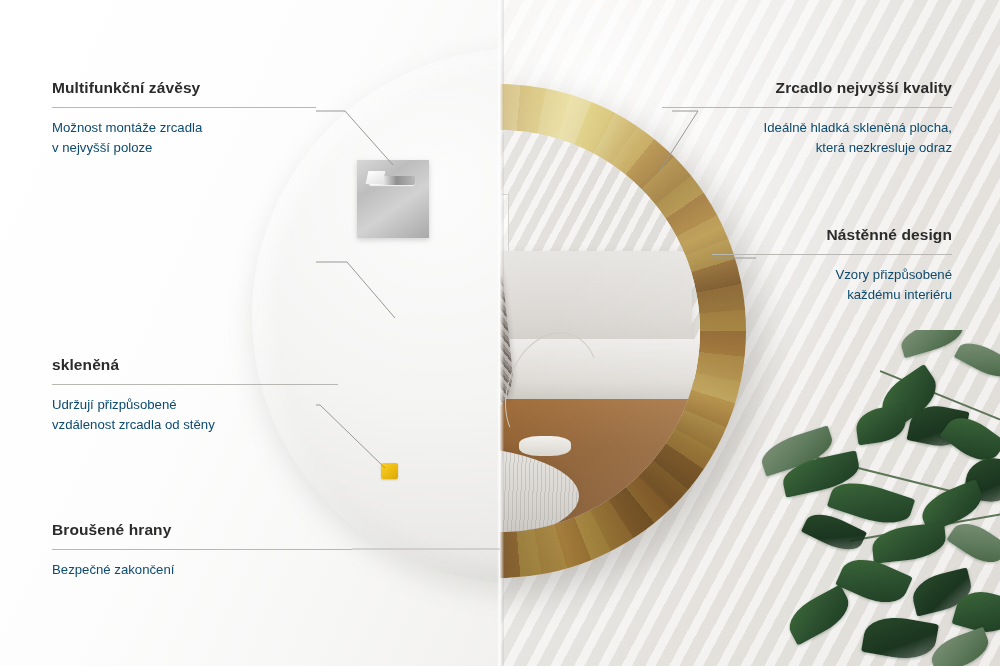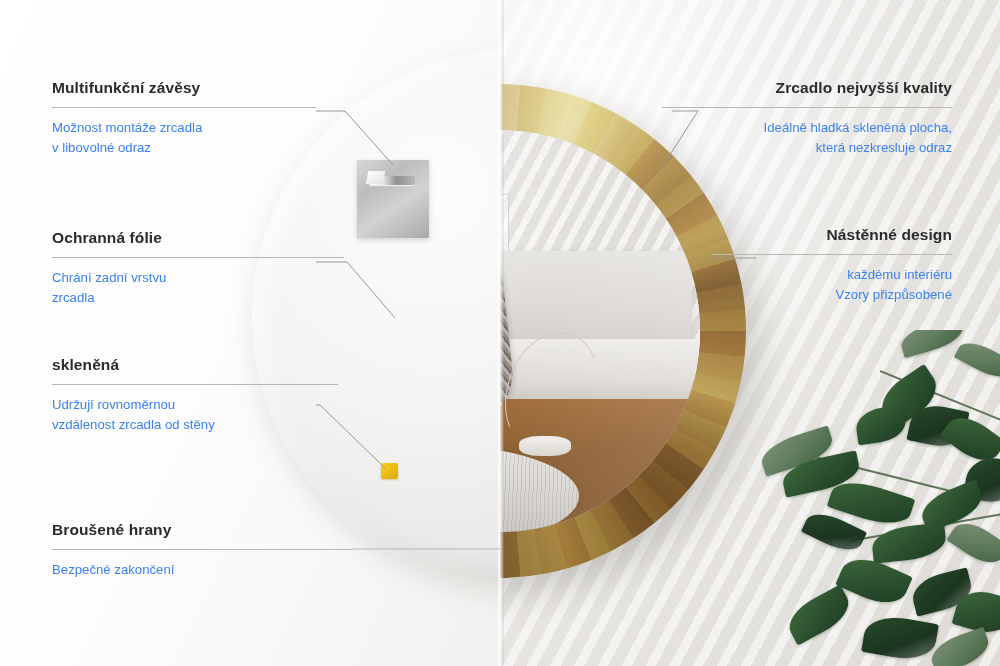--- a/index.html
+++ b/index.html
@@ -116,21 +116,21 @@
   .leaf.dark{background:linear-gradient(150deg,#2a4c2b 0%,#1b3520 60%,#12251589 100%);}
   .stem{position:absolute;background:#5d7457;height:2px;transform-origin:left center;border-radius:2px;}
 
   
   .leaders{position:absolute;left:0;top:0;width:1000px;height:666px;pointer-events:none;}
 
   
   .callout{position:absolute;}
   .callout .title{font-size:15.5px;font-weight:bold;color:#2b2b2b;letter-spacing:.1px;line-height:1.32;}
   .callout .rule{height:1px;background:#b9b7b4;margin:9px 0 10px 0;}
-  .callout .desc{font-size:13.2px;color:#3b82f6;line-height:1.45;font-weight:400;}
+  .callout .desc{font-size:13.2px;color:#0c4a6e;line-height:1.45;font-weight:400;}
   .callout.right{text-align:right;}
 
   #c1{left:52px;top:78px;width:280px;}
   #c1 .rule{width:264px;}
   #c2{left:52px;top:228px;width:280px;}
   #c2 .rule{width:292px;}
   #c3{left:52px;top:355px;width:290px;}
   #c3 .rule{width:286px;}
   #c4{left:52px;top:520px;width:300px;}
   #c4 .rule{width:300px;}
@@ -229,40 +229,32 @@
     <polyline points="352,549 500,549" fill="none" stroke="#b9b7b4" stroke-width="1"></polyline>
     <polyline points="672,111 698,111 659,172" fill="none" stroke="#9a9895" stroke-width="1"></polyline>
     <polyline points="712,258 756,258" fill="none" stroke="#9a9895" stroke-width="1"></polyline>
   </svg>
 
   <div class="callout" id="c1">
     <div class="title">Multifunkční závěsy</div>
     <div class="rule"></div>
     <div class="desc">
       <div>Možnost montáže zrcadla</div>
-      <div>v libovolné odraz</div>
-    </div>
-  </div>
-
-  <div class="callout" id="c2">
-    <div class="title">Ochranná fólie</div>
-    <div class="rule"></div>
-    <div class="desc">
-      <div>Chrání zadní vrstvu</div>
-      <div>zrcadla</div>
-    </div>
-  </div>
+      <div>v nejvyšší poloze</div>
+    </div>
+  </div>
+
 
   <div class="callout" id="c3">
     <div class="title">
       <div>skleněná</div>
     </div>
     <div class="rule"></div>
     <div class="desc">
-      <div>Udržují rovnoměrnou</div>
+      <div>Udržují přizpůsobené</div>
       <div>vzdálenost zrcadla od stěny</div>
     </div>
   </div>
 
   <div class="callout right" id="c5">
     <div class="title">Zrcadlo nejvyšší kvality</div>
     <div class="rule"></div>
     <div class="desc">
       <div>Ideálně hladká skleněná plocha,</div>
       <div>která nezkresluje odraz</div>
@@ -274,18 +266,18 @@
     <div class="rule"></div>
     <div class="desc">
       <div>Bezpečné zakončení</div>
     </div>
   </div>
 
   <div class="callout right" id="c6">
     <div class="title">Nástěnné design</div>
     <div class="rule"></div>
     <div class="desc">
+      <div>Vzory přizpůsobené</div>
       <div>každému interiéru</div>
-      <div>Vzory přizpůsobené</div>
     </div>
   </div>
 
 </div>
 
 </body></html>

